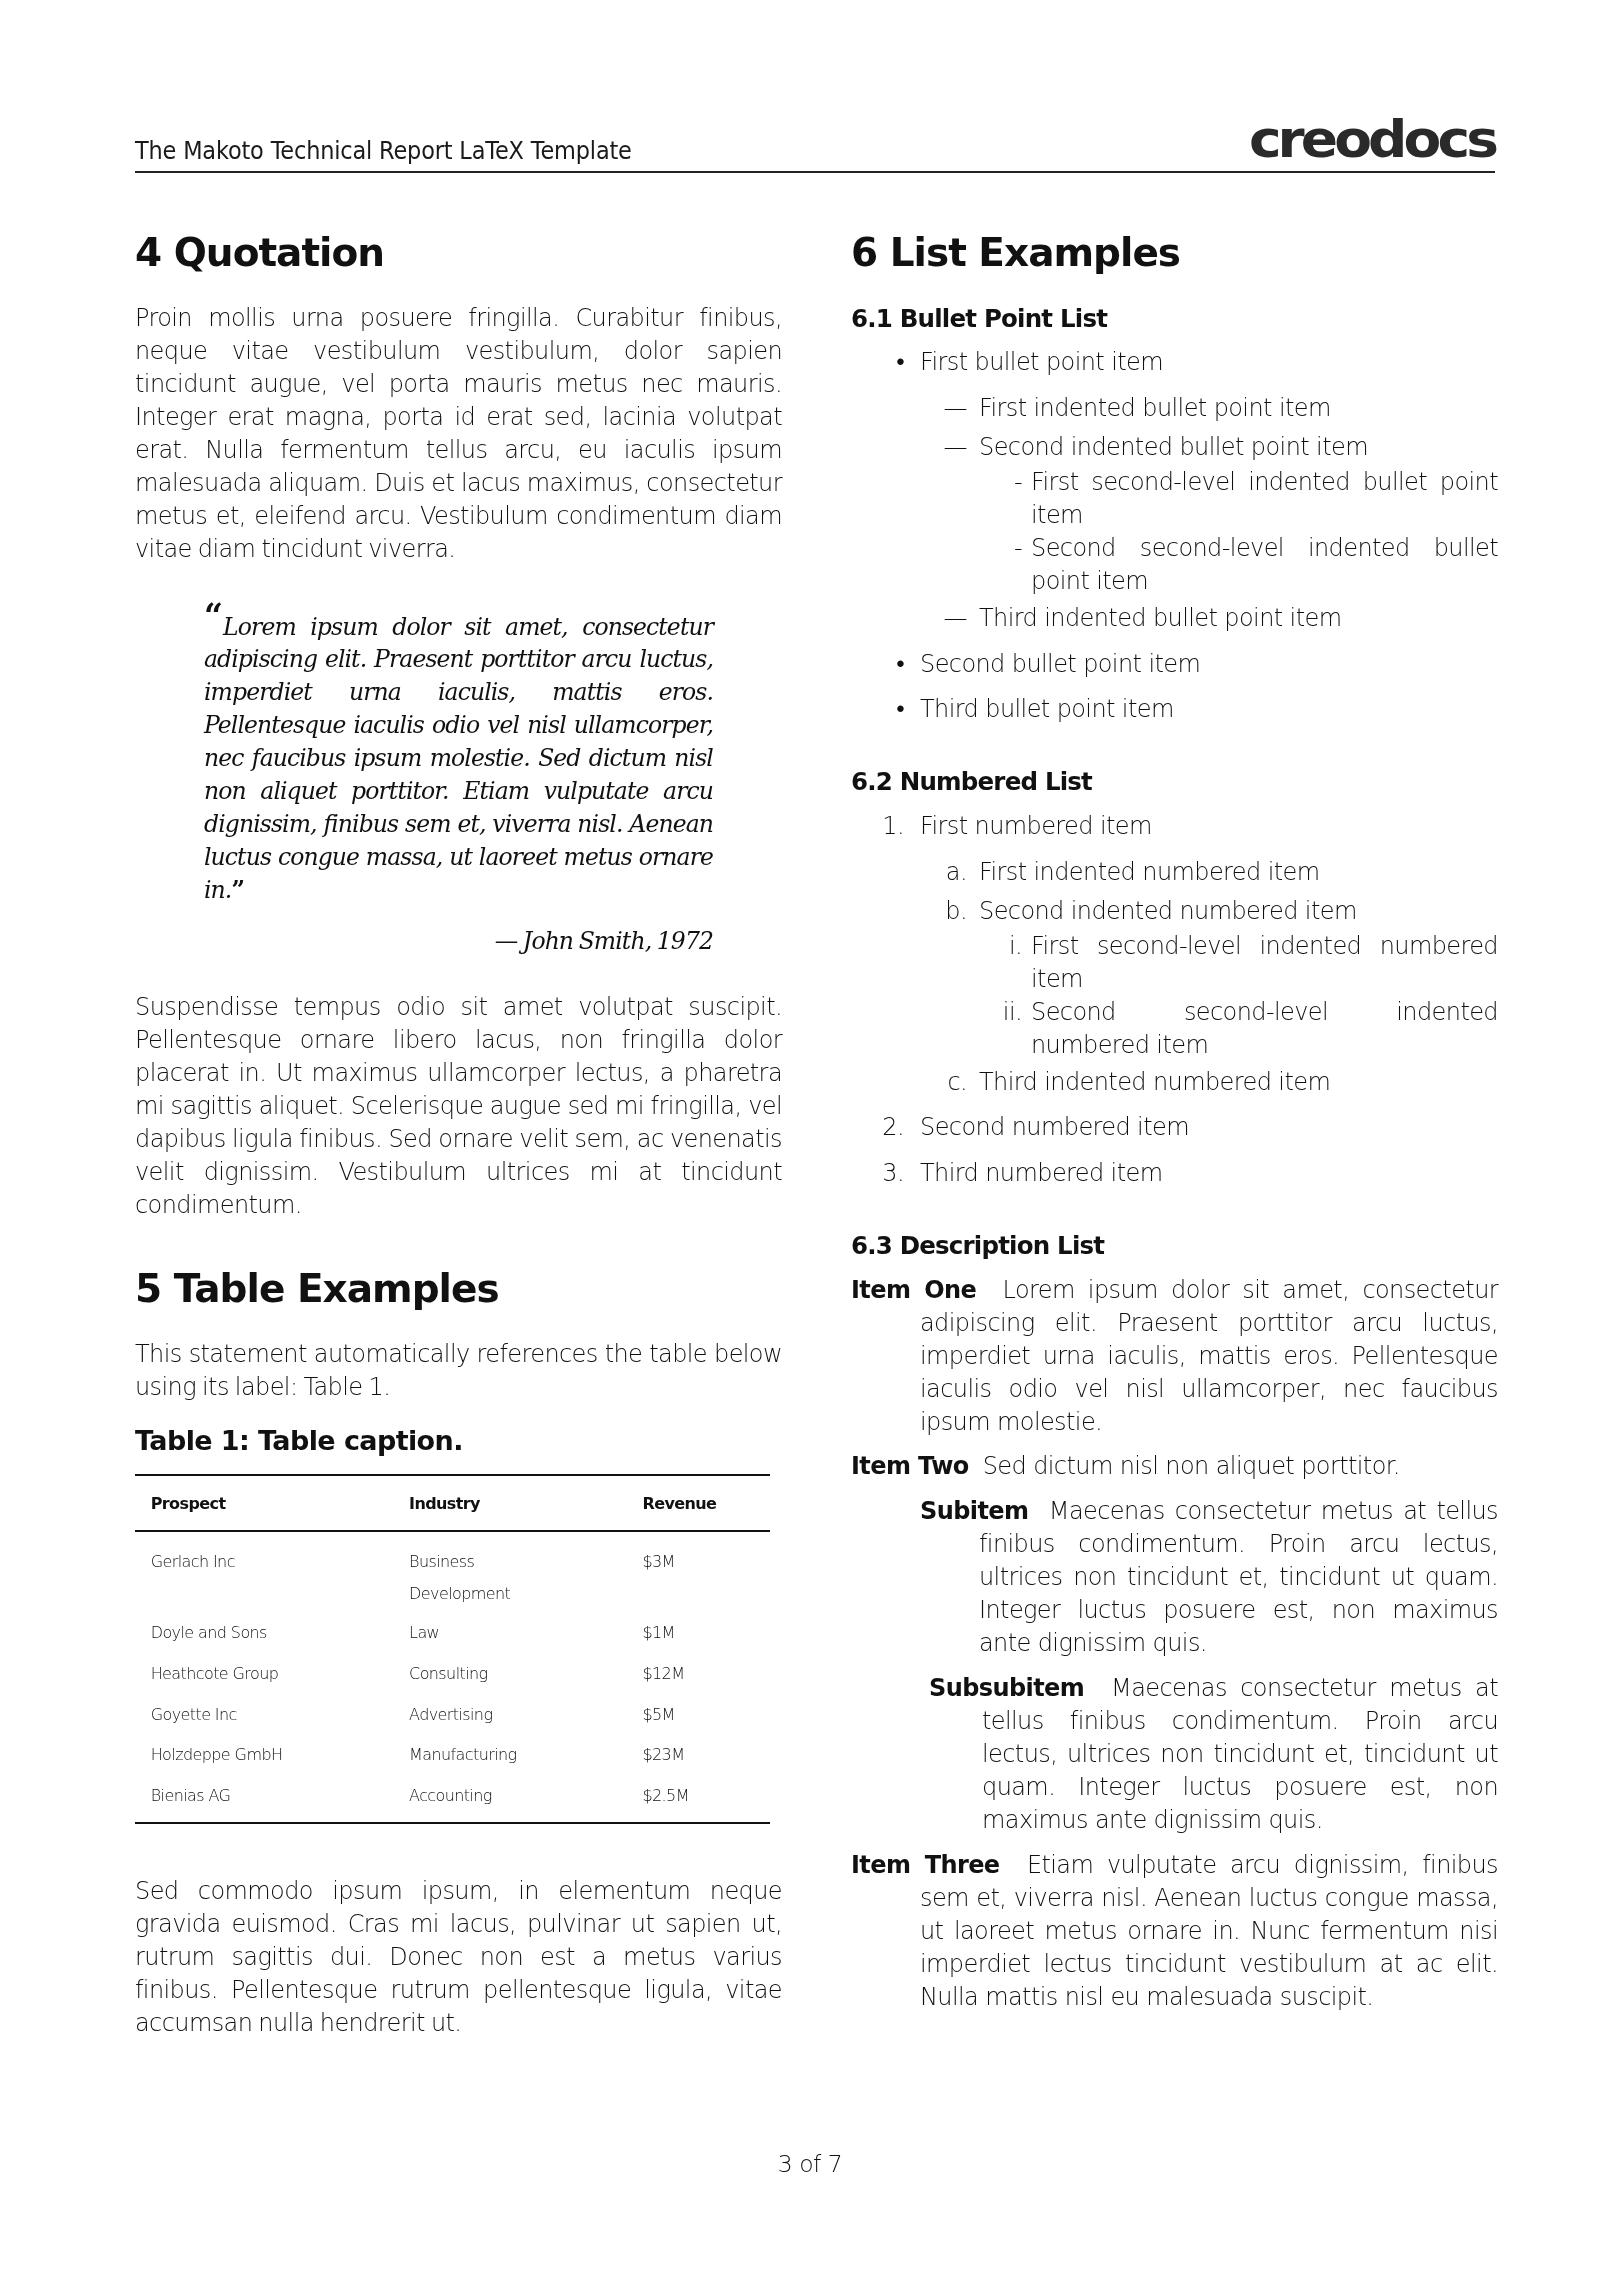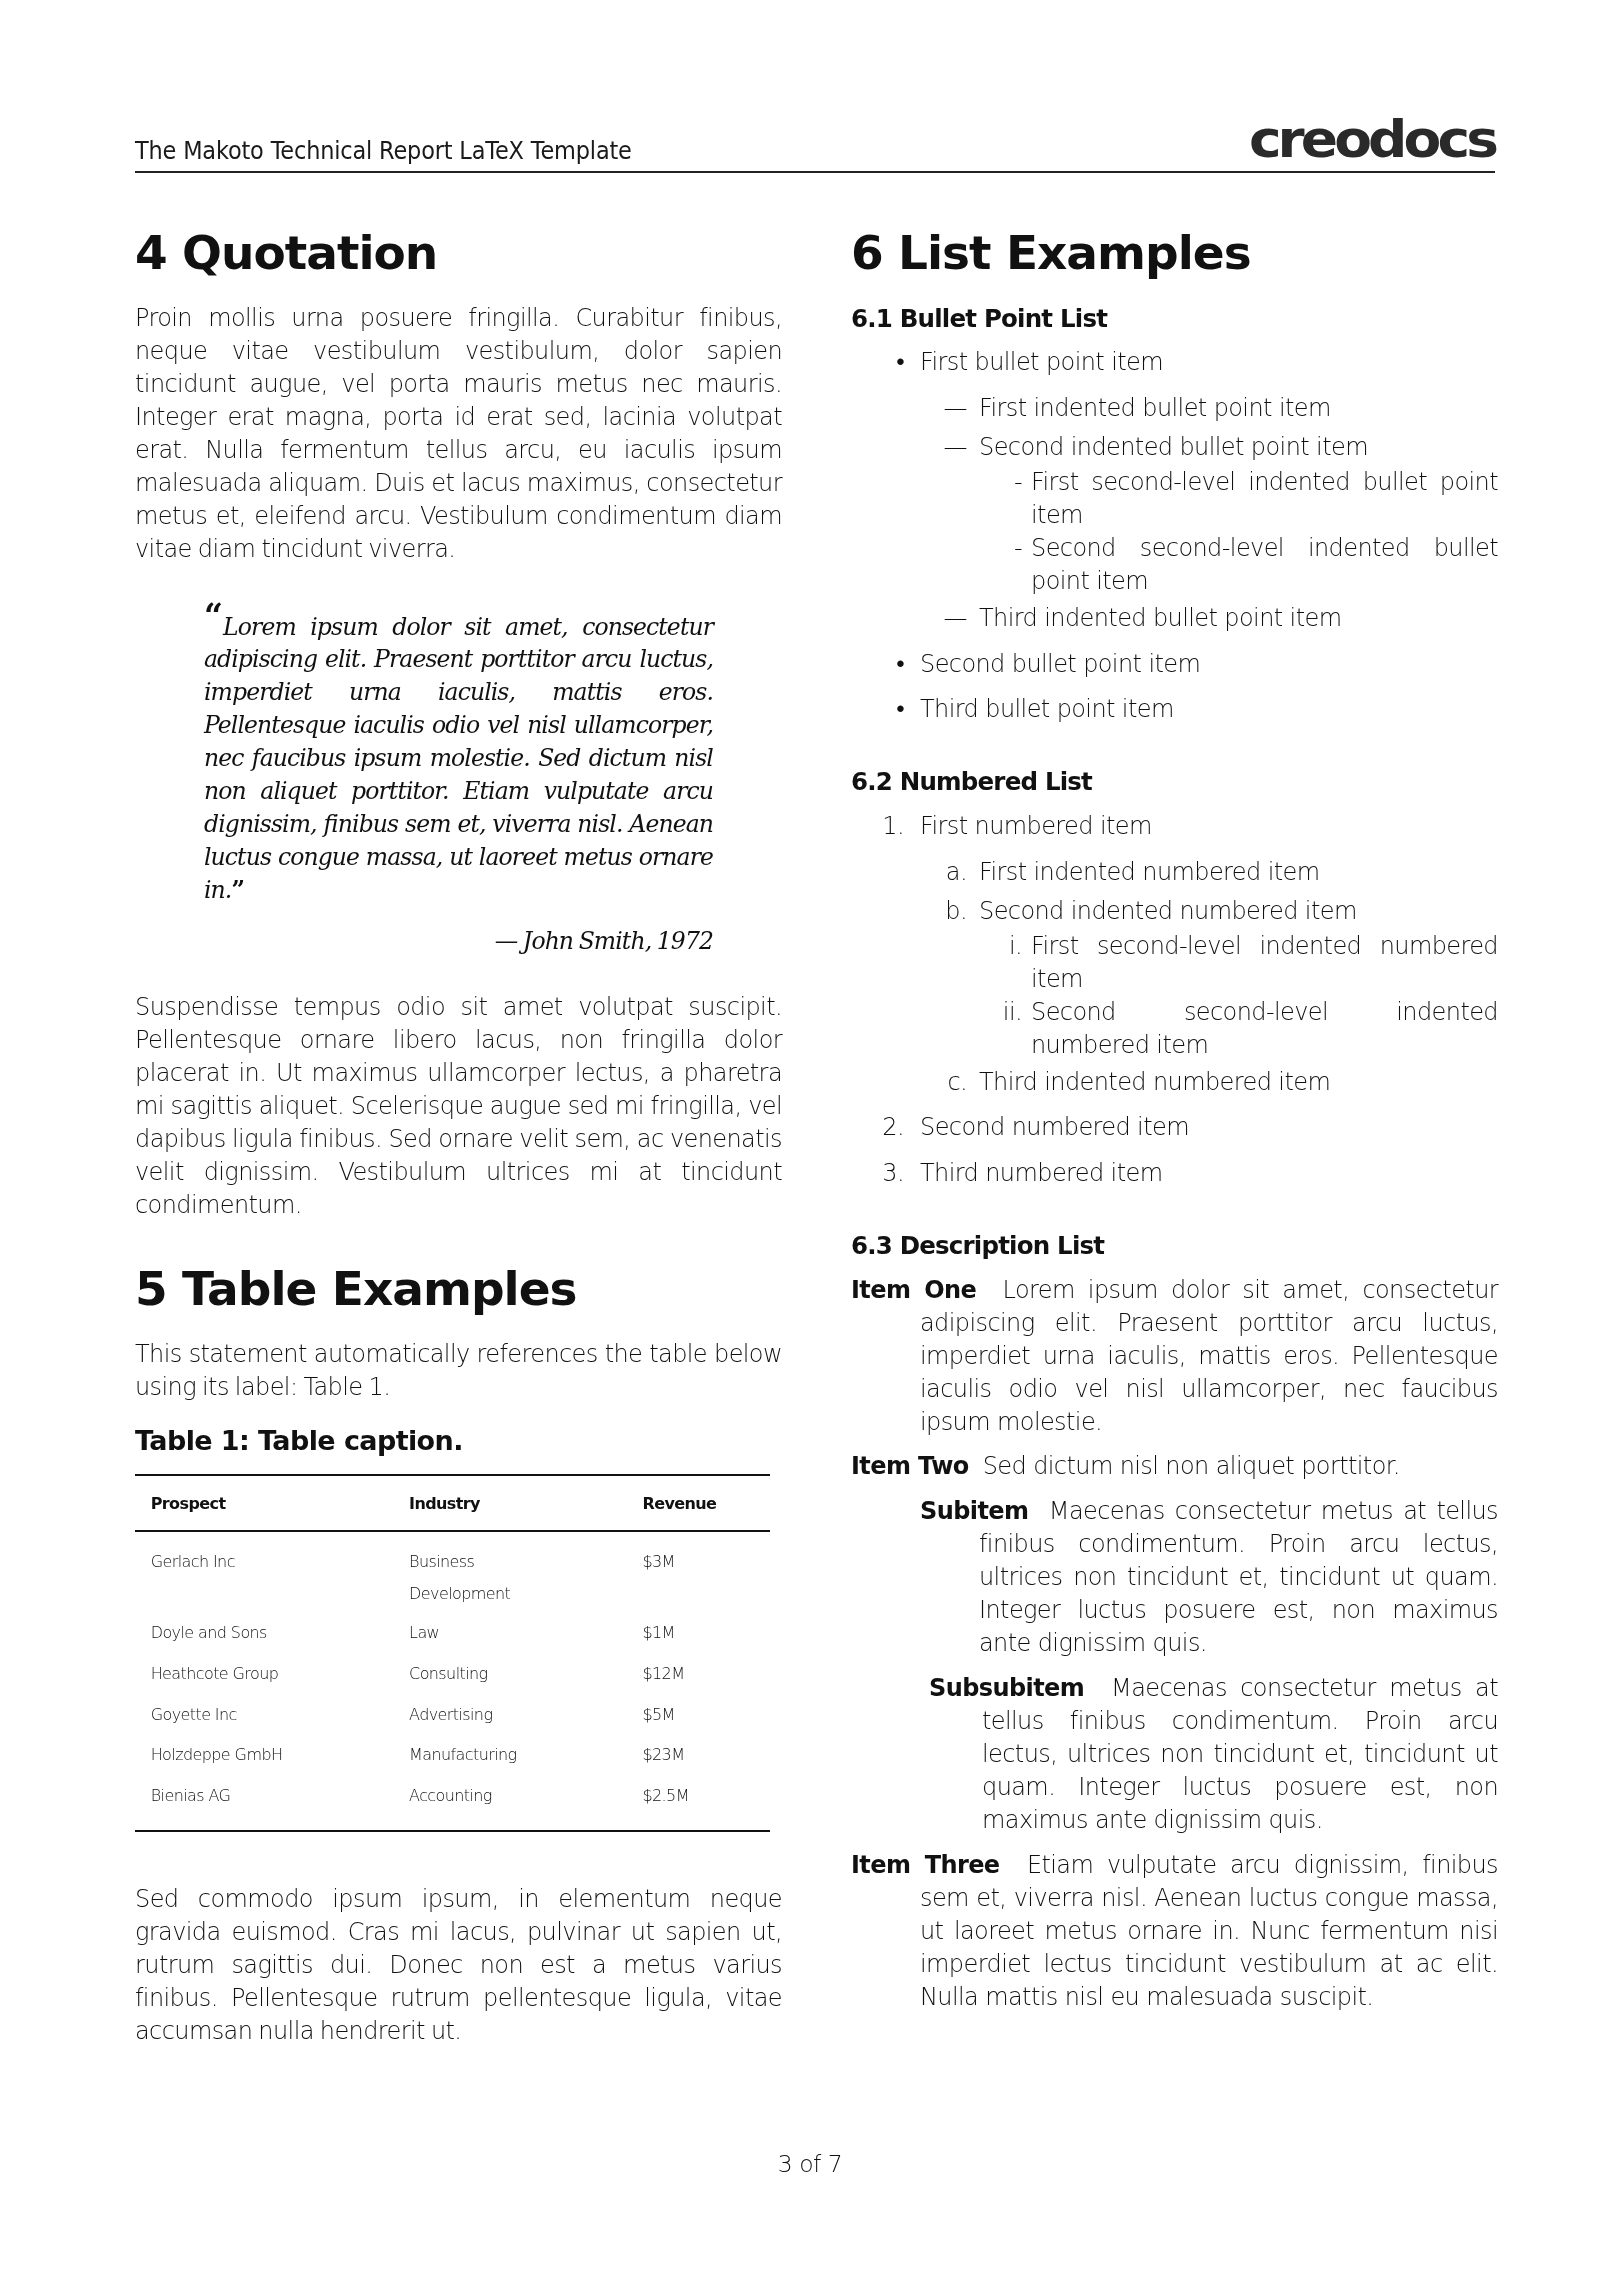--- a/index.html
+++ b/index.html
@@ -22,21 +22,21 @@
   }
   .col { position: absolute; top: 225px; width: 647px; }
   .col-left { left: 135px; }
   .col-right { left: 851px; }
   .body-text {
     font-family: "DejaVu Sans", sans-serif; font-size: 24px; line-height: 33px;
     text-align: justify; letter-spacing: -0.6px; word-spacing: -1px; margin: 0;
     font-weight: 300; color: #111;
   }
   h2.sec {
-    font-family: "DejaVu Sans", sans-serif; font-size: 47px; font-weight: bold; margin: 0 0 21.6px 0;
+    font-family: "DejaVu Sans", sans-serif; font-size: 39px; font-weight: bold; margin: 0 0 21.6px 0;
     letter-spacing: -1px; line-height: 55px;
   }
   h3.sub {
     font-family: "DejaVu Sans", sans-serif; font-size: 24.5px; font-weight: bold; margin: 0 0 11.8px 0;
     letter-spacing: -0.8px; line-height: 33px;
   }
   .quote {
     margin: 33px 69px 0 69px; font-family: "DejaVu Serif", serif; font-style: italic;
     font-size: 23.5px; line-height: 33px; text-align: justify; letter-spacing: -0.9px; word-spacing: -1px;
   }
@@ -45,21 +45,21 @@
   .attribution { text-align: right; margin-top: 17.6px; }
   .caption {
     font-family: "DejaVu Sans", sans-serif; font-size: 27px; font-weight: bold; letter-spacing: -0.6px;
     margin: 21.6px 0 17.6px 0;
   }
   table.data {
     width: 635px; border-collapse: collapse; font-family: "DejaVu Sans", sans-serif; font-size: 16px;
     letter-spacing: -0.6px; font-weight: 300;
   }
   table.data thead tr { border-top: 2.9px solid #111; border-bottom: 2px solid #111; }
-  table.data tbody tr:last-child td { padding-bottom: 18px; }
+  table.data tbody tr:last-child td { padding-bottom: 10px; }
   table.data tbody { border-bottom: 2.9px solid #111; }
   table.data th { text-align: left; font-weight: bold; padding: 11.8px 15.7px 11.8px 15.7px; line-height: 31px; }
   table.data td { vertical-align: top; padding: 0 15.7px; line-height: 32px; }
   table.data tbody tr:first-child td { padding-top: 13.7px; }
   ul.bul, ol.num { list-style: none; margin: 0; padding: 0; }
   .li {
     position: relative; font-family: "DejaVu Sans", sans-serif; font-size: 24px; line-height: 33px;
     letter-spacing: -0.6px; font-weight: 300; text-align: justify;
   }
   .lvl1 { padding-left: 69px; margin-bottom: 12.7px; }

